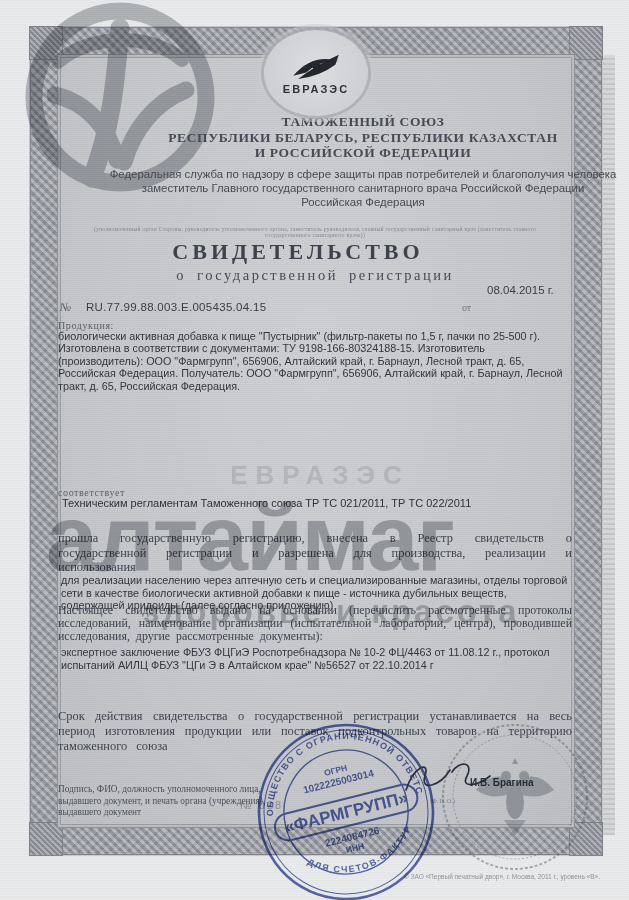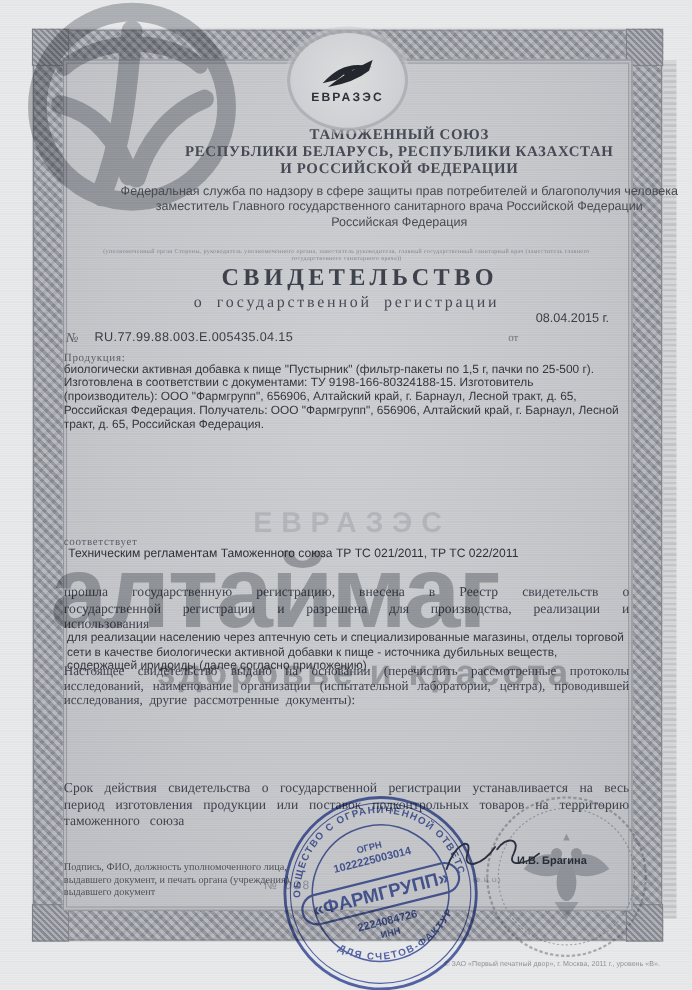--- a/index.html
+++ b/index.html
@@ -30,21 +30,21 @@
         letter-spacing:2px;color:#2d3138;margin-top:2px;}
   
   .abs{position:absolute;z-index:3;}
   .preline{white-space:pre-line;}
   .hdr{left:60px;top:114px;width:510px;text-align:center;font-weight:bold;font-size:13.5px;
        line-height:15.5px;letter-spacing:.6px;color:#464a54;margin-left:48px;}
   .agency{left:60px;top:167px;width:606px;text-align:center;font-family:"Liberation Sans",sans-serif;
        font-size:11.4px;line-height:14.2px;color:#474a51;}
   .tiny-caption{left:90px;top:226px;width:450px;text-align:center;font-size:5.5px;color:#83868d;
        filter:blur(.4px);letter-spacing:.3px;}
-  .cert-title{left:72px;top:239px;width:510px;text-align:center;font-weight:bold;font-size:22px;
+  .cert-title{left:43px;top:239px;width:510px;text-align:center;font-weight:bold;font-size:22px;
        letter-spacing:4px;color:#3d424c;}
   .cert-sub{left:60px;top:267px;width:510px;text-align:center;font-size:14.5px;letter-spacing:2.5px;
        word-spacing:5px;color:#454a55;}
   .no-label{left:60px;top:300px;font-size:12px;color:#5a5e66;font-style:italic;}
   .no-value{left:86px;top:301px;font-family:"Liberation Sans",sans-serif;font-size:11.5px;color:#3b3e45;letter-spacing:.3px;}
   .of-label{left:462px;top:302px;font-size:10px;color:#70747b;}
   .no-date{left:487px;top:284px;font-family:Liberation Sans, sans-serif;font-size:11.5px;color:#3b3e45;}
   .prod-label{left:58px;top:320px;font-size:10px;letter-spacing:.6px;color:#5b5f67;}
   .prod-text{left:58px;top:330px;width:508px;font-family:"Liberation Sans",sans-serif;
        font-size:10.8px;line-height:12.4px;color:#33363c;}
@@ -145,20 +145,21 @@
   <div class="abs conf-text">Техническим регламентам Таможенного союза ТР ТС 021/2011, ТР ТС 022/2011</div>
 
   
   <div class="wm wm-brand">алтаймаг</div>
   <div class="wm wm-tag">здоровье и красота</div>
 
   
   <div class="abs para-serif p-passed">прошла государственную регистрацию, внесена в Реестр свидетельств о государственной регистрации и разрешена для производства, реализации и использования</div>
   <div class="abs p-usage">для реализации населению через аптечную сеть и специализированные магазины, отделы торговой сети в качестве биологически активной добавки к пище - источника дубильных веществ, содержащей иридоиды (далее согласно приложению)</div>
   <div class="abs para-serif p-basis">Настоящее свидетельство выдано на основании (перечислить рассмотренные протоколы исследований, наименование организации (испытательной лаборатории, центра), проводившей исследования, другие рассмотренные документы):</div>
+  <div class="abs p-docs">экспертное заключение ФБУЗ ФЦГиЭ Роспотребнадзора № 10-2 ФЦ/4463 от 11.08.12 г., протокол испытаний АИЛЦ ФБУЗ "ЦГи Э в Алтайском крае" №56527 от 22.10.2014 г</div>
 
   
   <div class="abs para-serif p-valid">Срок действия свидетельства о государственной регистрации устанавливается на весь период изготовления продукции или поставок подконтрольных товаров на территорию таможенного союза</div>
 
   
   <div class="abs sig-caption preline">Подпись, ФИО, должность уполномоченного лица,
 выдавшего документ, и печать органа (учреждения),
 выдавшего документ</div>
   <div class="abs form-partial">№ 028</div>
 

